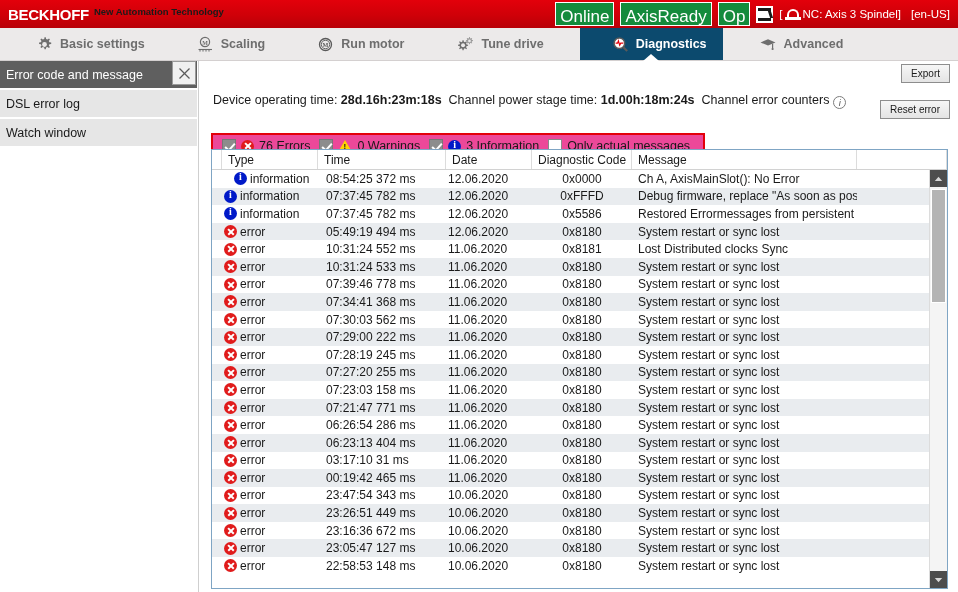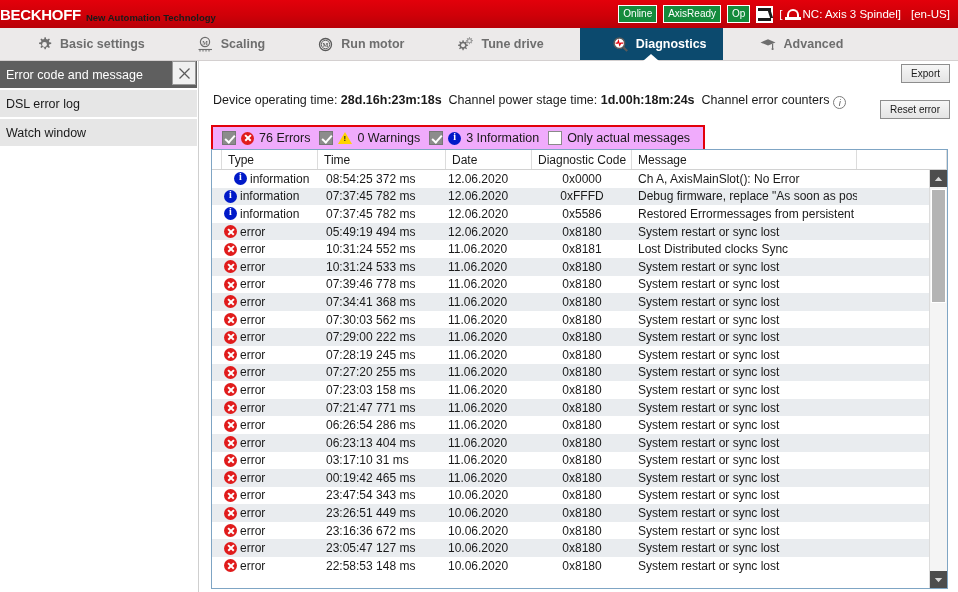--- a/index.html
+++ b/index.html
@@ -11,35 +11,35 @@
     -webkit-font-smoothing: antialiased;
   }
   #app { position: relative; width: 958px; height: 592px; }
 
   
   .titlebar {
     position: absolute; left: 0; top: 0; width: 958px; height: 28px;
     background: linear-gradient(180deg, #e3000b 0%, #cf0008 55%, #b80008 100%);
     display: flex; align-items: center;
   }
-  .brand { display: flex; align-items: flex-end; }
+  .brand { display: flex; align-items: flex-start; padding-left: 8px; }
   .brand-main {
     color: #ffffff; font-weight: bold; font-size: 15px;
     letter-spacing: -0.3px;
   }
   .brand-sub {
     color: #1a1a1a; font-weight: bold; font-size: 9.5px; margin-left: 5px;
   }
   .status-zone {
     margin-left: auto; display: flex; align-items: center;
     padding-right: 8px; gap: 6px;
   }
   .badge {
-    background: #148b3c; color: #ffffff; font-size: 10px;
-    border: 1px solid #ffffff; padding: 2px 4px 2px 4px; line-height: 12px;
+    background: #148b3c; color: #ffffff; font-size: 17px;
+    border: 1px solid #ffffff; padding: 8px 4px 2px 4px; line-height: 12px;
     white-space: nowrap;
   }
   .chart-icon {
     width: 17px; height: 17px; background: #ffffff;
     position: relative; display: inline-block;
   }
   .chart-icon::before {
     content: ""; position: absolute; left: 2px; top: 2px;
     width: 13px; height: 3px; background: #1a1a1a;
   }
@@ -130,23 +130,23 @@
   .info-line b { font-weight: bold; }
   .info-circle {
     display: inline-block; width: 13px; height: 13px; border-radius: 50%;
     border: 1.3px solid #7c7c7c; color: #5d5d5d; font-size: 9.5px;
     line-height: 12px; text-align: center; font-style: italic;
     vertical-align: -2px; margin-left: 4px; box-sizing: border-box;
   }
 
   
   .filter-row {
-    position: absolute; left: 12px; top: 64px; width: 494px; height: 26px;
+    position: absolute; left: 12px; top: 72px; width: 494px; height: 26px;
     border: 2px solid #e3000b; display: flex; align-items: center;
-    background: #f0abfc; box-sizing: border-box;
+    background: #ec4899; box-sizing: border-box;
   }
   .filter-item {
     display: flex; align-items: center; gap: 5px;
     font-size: 12.5px; color: #1a1a1a; margin-left: 9px; cursor: default;
   }
   .cbox {
     width: 14px; height: 14px; box-sizing: border-box;
     border: 1px solid #8a8a8a; background: #ffffff; position: relative;
     flex: none;
   }

